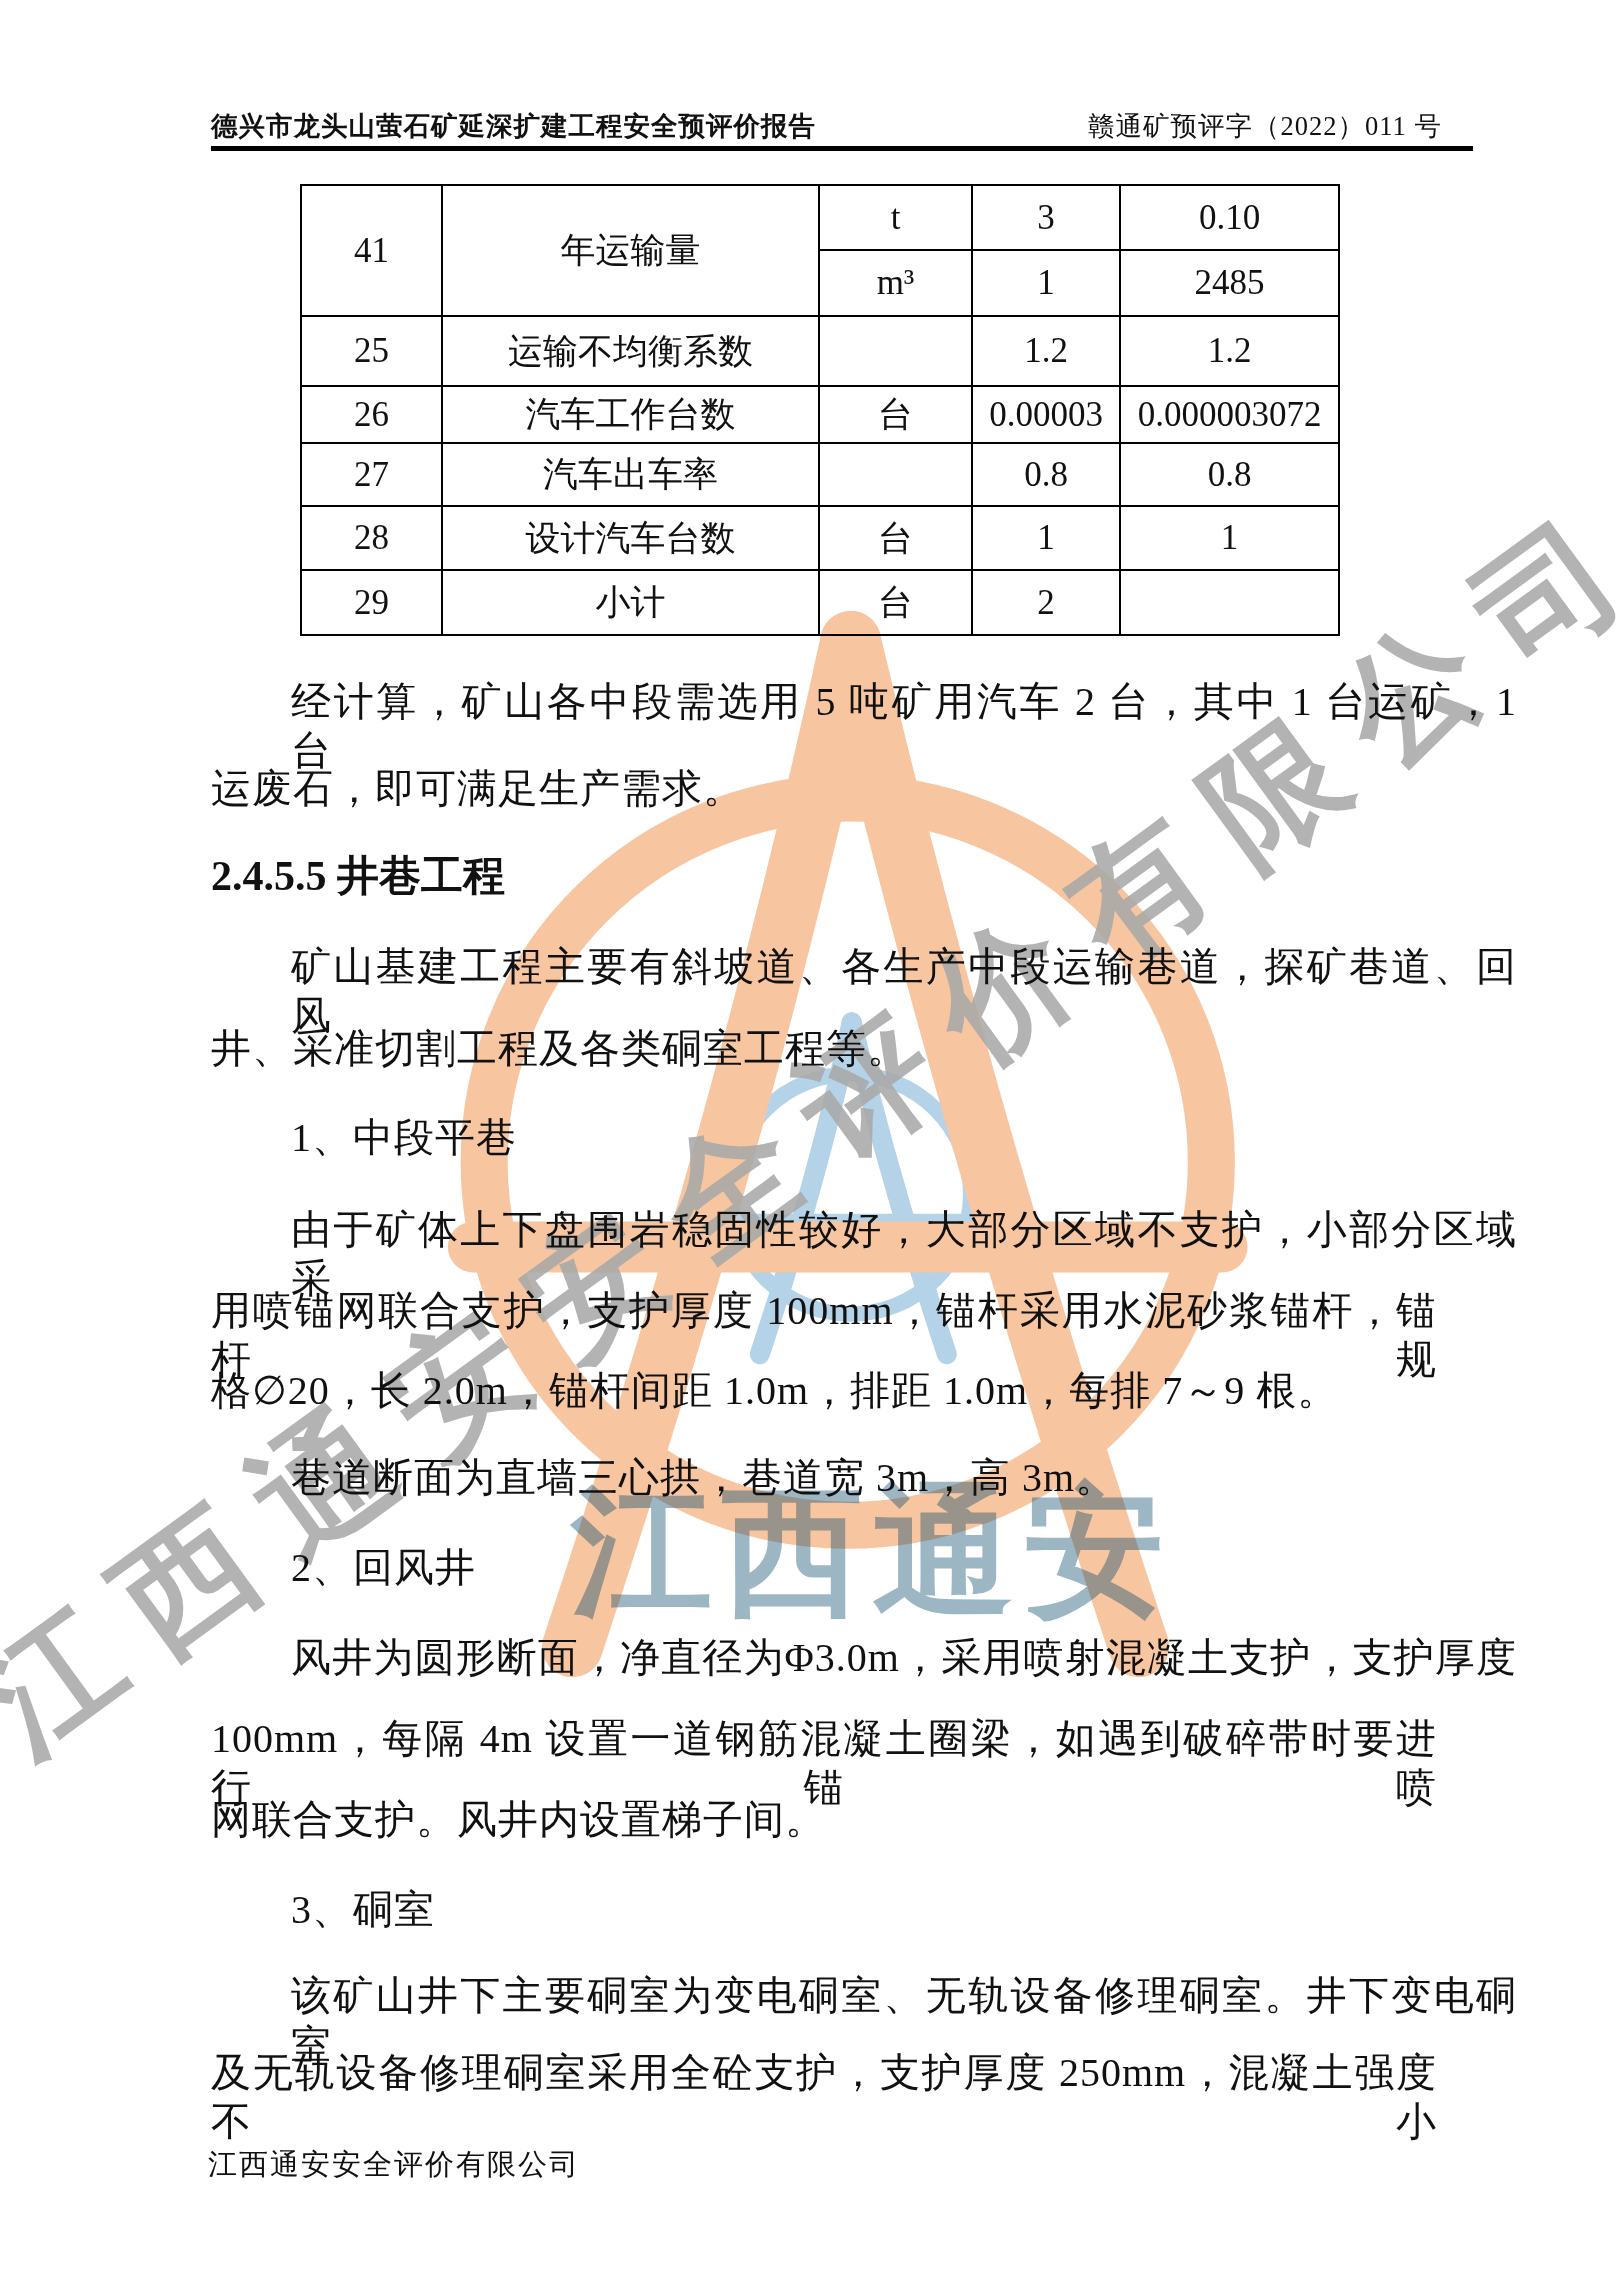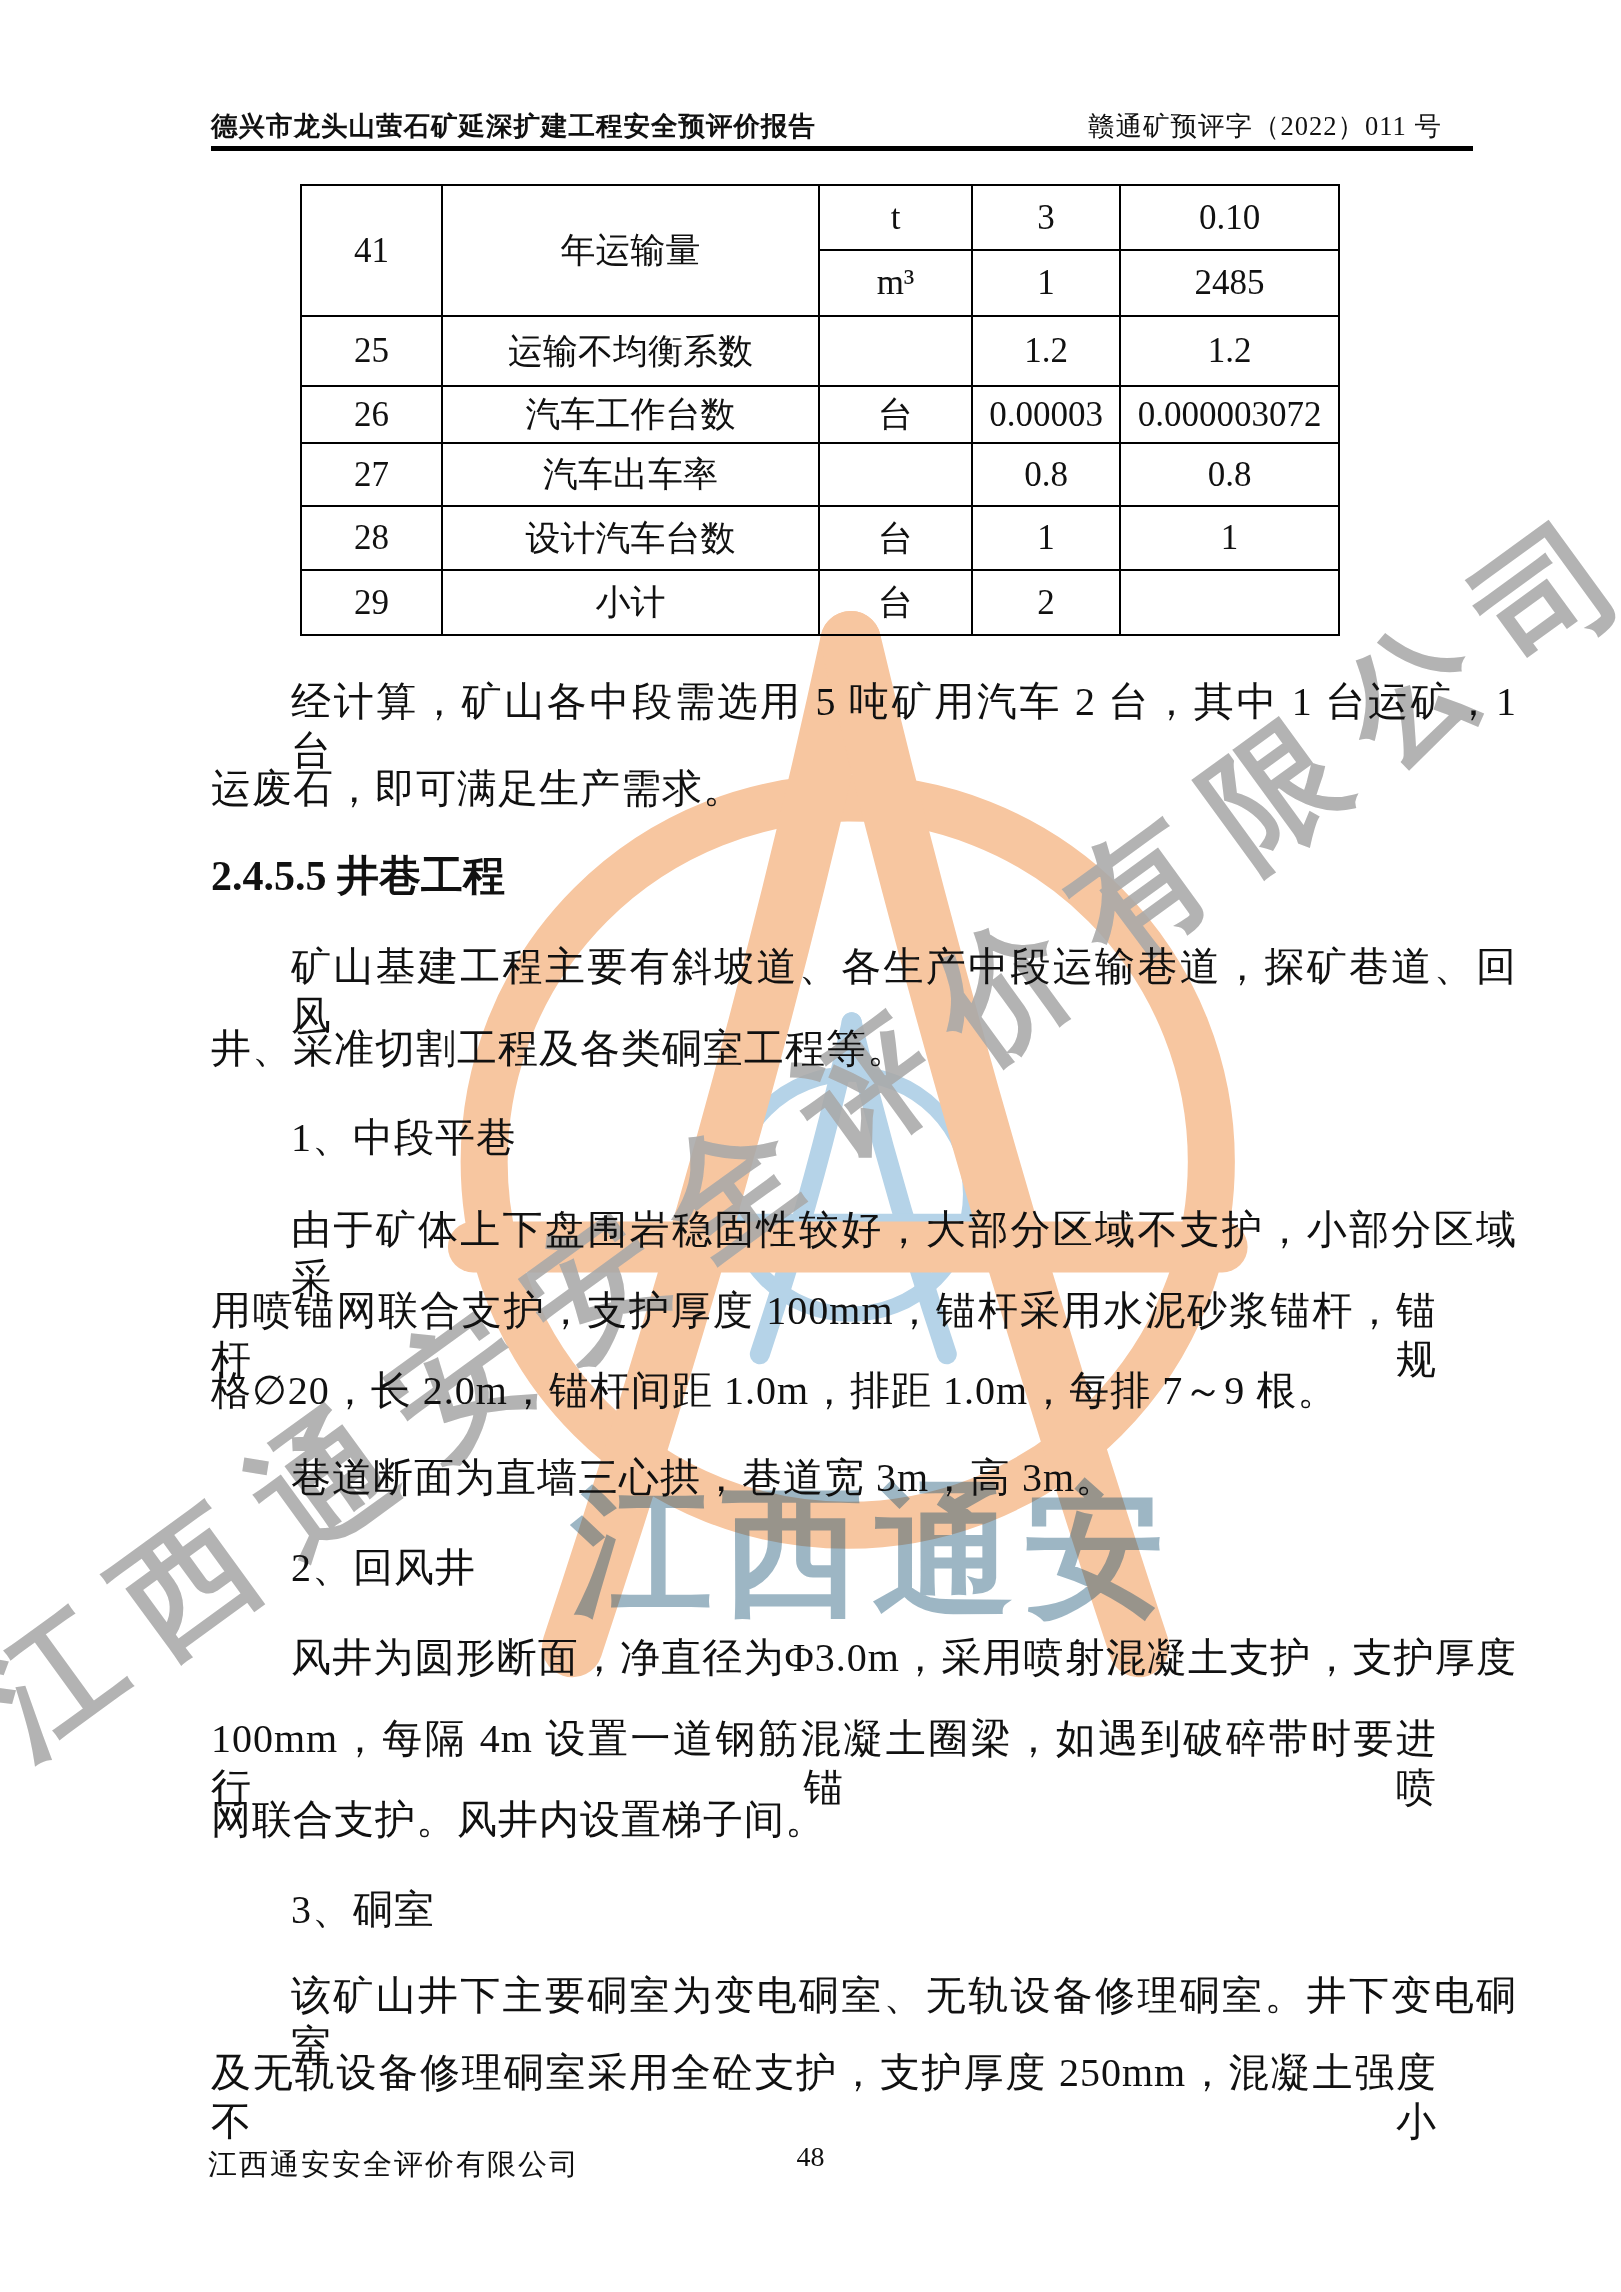--- a/index.html
+++ b/index.html
@@ -139,16 +139,15 @@
     <div class="bl y10 ind">巷道断面为直墙三心拱，巷道宽 3m，高 3m。</div>
     <div class="bl y11 ind">2、回风井</div>
     <div class="bl y12 ind jst">风井为圆形断面，净直径为Φ3.0m，采用喷射混凝土支护，支护厚度</div>
     <div class="bl y13 jst">100mm，每隔 4m 设置一道钢筋混凝土圈梁，如遇到破碎带时要进行锚喷</div>
     <div class="bl y14">网联合支护。风井内设置梯子间。</div>
     <div class="bl y15 ind">3、硐室</div>
     <div class="bl y16 ind jst">该矿山井下主要硐室为变电硐室、无轨设备修理硐室。井下变电硐室</div>
     <div class="bl y17 jst">及无轨设备修理硐室采用全砼支护，支护厚度 250mm，混凝土强度不小</div>
 
     <div class="ftr-company">江西通安安全评价有限公司</div>
-    <div class="ftr-page">48</div>
   </div>
 </div>
 
 
 </body></html>

